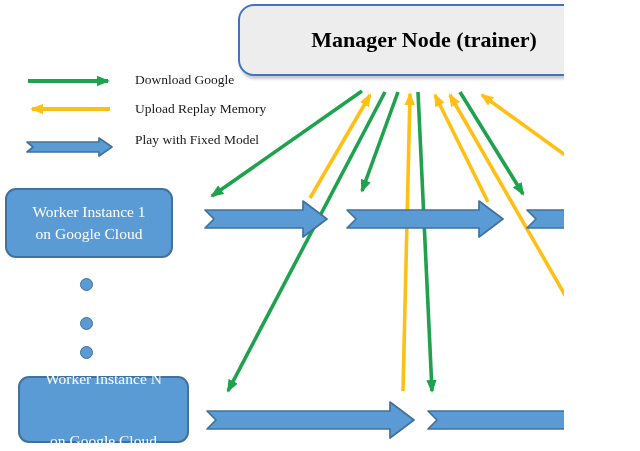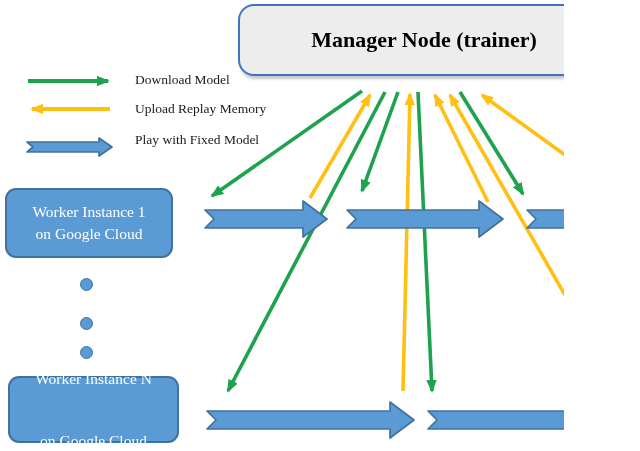--- a/index.html
+++ b/index.html
@@ -16,21 +16,21 @@
     display:flex; align-items:center; justify-content:center;
     font-weight:bold; font-size:22px; color:#000; z-index:2;
   }
   .worker {
     position:absolute; box-sizing:border-box; background:var(--blue-fill);
     border:2px solid var(--blue-border); border-radius:11px; color:#fff;
     display:flex; flex-direction:column; align-items:center; justify-content:center;
     font-size:15.5px; line-height:1.42; text-align:right; z-index:2;
   }
   .worker1 { left:5px; top:188px; width:168px; height:70px; }
-  .workerN { left:8px; top:376px; width:171px; height:67px;gap:40px; }
+  .workerN { left:18px; top:376px; width:171px; height:67px;gap:40px; }
   .dot {
     position:absolute; width:11px; height:11px; border-radius:50%;
     background:var(--blue-fill); border:1.5px solid var(--blue-border); z-index:2;
   }
   .legend-label {
     position:absolute; left:135px; font-size:13.5px; color:#1a1a1a;
     white-space:nowrap; z-index:2;
   }
 </style>
 </head>
@@ -64,21 +64,21 @@
       <polygon points="428,411 615,411 615,402 639,420 615,438 615,429 428,429 437,420" fill="#5B9BD5" stroke="#41719C" stroke-width="1.7" stroke-linejoin="round"></polygon>
       <line x1="28" y1="81" x2="108" y2="81" stroke="#1EA24E" stroke-width="4" marker-end="url(#head-g)"></line>
       <line x1="110" y1="109" x2="32" y2="109" stroke="#FFC013" stroke-width="4" marker-end="url(#head-y)"></line>
       <polygon points="27,142 99,142 99,138 112,147 99,156 99,152 27,152 33,147" fill="#5B9BD5" stroke="#41719C" stroke-width="1.7" stroke-linejoin="round"></polygon>
     </svg>
 
   <div class="manager">
     <span>Manager Node (trainer)</span>
   </div>
 
-  <div class="legend-label" style="top:72px">Download Model</div>
+  <div class="legend-label" style="top:72px">Download Google</div>
   <div class="legend-label" style="top:132px">Play with Fixed Model</div>
   <div class="legend-label" style="top:101px">Upload Replay Memory</div>
 
   <div class="worker worker1">
     <span>Worker Instance 1</span>
     <span>on Google Cloud</span>
   </div>
 
   <div class="dot" style="left:80px; top:278px"></div>
   <div class="dot" style="left:80px; top:317px"></div>

